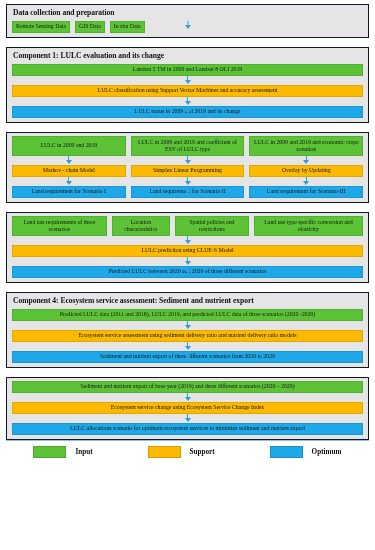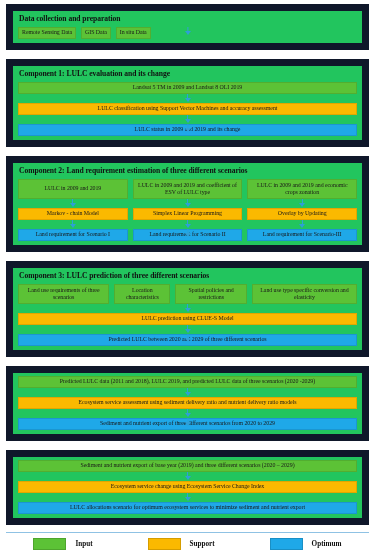--- a/index.html
+++ b/index.html
@@ -16,22 +16,22 @@
   #flow {
     width: 375px;
     height: 550px;
     box-sizing: border-box;
     padding: 4px 6px 0 6px;
     background: #ffffff;
     display: flex;
     flex-direction: column;
   }
   .panel {
-    border: 7px solid #0f172a;
-    background: #22c55e;
+    border: 1px solid #0f172a;
+    background: #e5e5e5;
     box-sizing: border-box;
     padding: 3px 5px 4px 5px;
     position: relative;
     flex: none;
   }
   .panel + .panel { margin-top: 9px; }
 
   .panel-title {
     font-size: 7.6px;
     font-weight: bold;
@@ -110,21 +110,20 @@
     left: 50%;
     transform: translateX(-50%);
     top: -12px;
     width: 1.2px;
     height: 5px;
     background: #2f9fd6;
     display: block;
   }
 
   .legend {
-    margin-top: 7px;
     border-top: 1px solid #8fc2e4;
     padding-top: 5px;
     display: flex;
     align-items: center;
     justify-content: space-around;
     background: #ffffff;
   }
   .legend-item {
     display: flex;
     align-items: center;
@@ -169,21 +168,20 @@
     <div class="box process full">LULC classification using Support Vector Machines and accuracy assessment</div>
     <div class="arrow"></div>
     <div class="box output full">LULC status in 2009 and 2019 and its change</div>
     <div class="interlink">
         <i></i>
         <span></span>
       </div>
   </div>
 
   <div class="panel">
-    <div class="panel-title">Component 2: Land requirement estimation of three different scenarios</div>
     <div class="row">
       <div class="col">
         <div class="box input tall">LULC in 2009 and 2019</div>
         <div class="arrow"></div>
         <div class="box process">Markov - chain Model</div>
         <div class="arrow"></div>
         <div class="box output">Land requirement for Scenario I</div>
       </div>
       <div class="col">
         <div class="box input tall">LULC in 2009 and 2019 and coefficient of ESV of LULC type</div>
@@ -200,38 +198,38 @@
         <div class="box output">Land requirement for Scenario-III</div>
       </div>
     </div>
     <div class="interlink">
         <i></i>
         <span></span>
       </div>
   </div>
 
   <div class="panel">
-    <div class="panel-title">Component 3: LULC prediction of three different scenarios</div>
     <div class="row">
       <div class="box input tall">Land use requirements of three scenarios</div>
       <div class="box input tall">Location characteristics</div>
       <div class="box input tall">Spatial policies and restrictions</div>
       <div class="box input tall">Land use type specific conversion and elasticity</div>
     </div>
     <div class="arrow"></div>
     <div class="box process full">LULC prediction using CLUE-S Model</div>
     <div class="arrow"></div>
     <div class="box output full">Predicted LULC between 2020 and 2029 of three different scenarios</div>
     <div class="interlink">
         <i></i>
         <span></span>
       </div>
   </div>
 
   <div class="panel">
+    <div class="panel-title">Component 4: Ecosystem service assessment: Sediment and nutrient export</div>
     <div class="box input full">Predicted LULC data (2011 and 2018), LULC 2019, and predicted LULC data of three scenarios (2020 -2029)</div>
     <div class="arrow"></div>
     <div class="box process full">Ecosystem service assessment using sediment delivery ratio and nutrient delivery ratio models</div>
     <div class="arrow"></div>
     <div class="box output full">Sediment and nutrient export of three different scenarios from 2020 to 2029</div>
     <div class="interlink">
         <i></i>
         <span></span>
       </div>
   </div>

